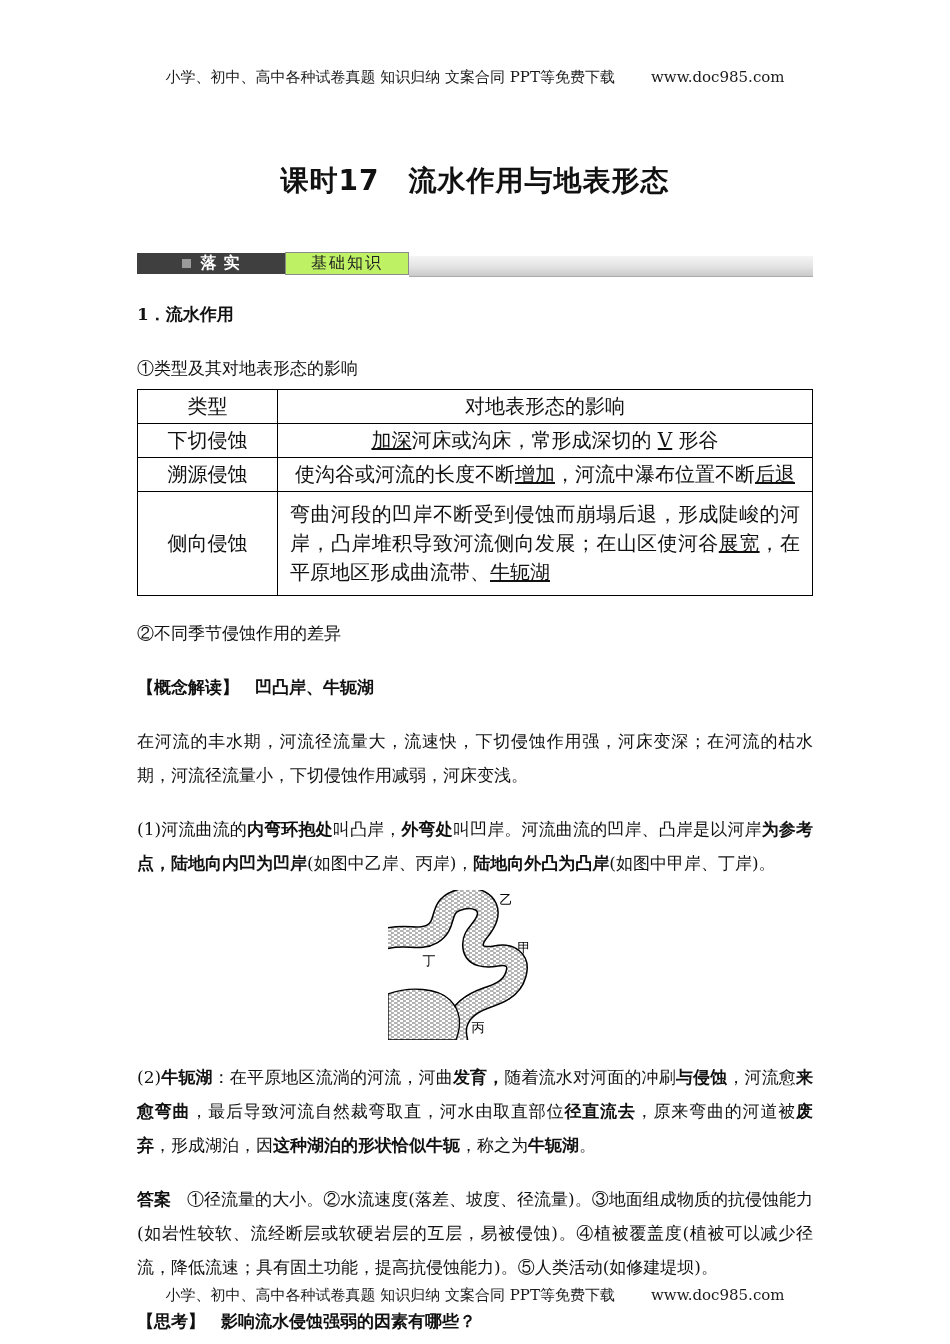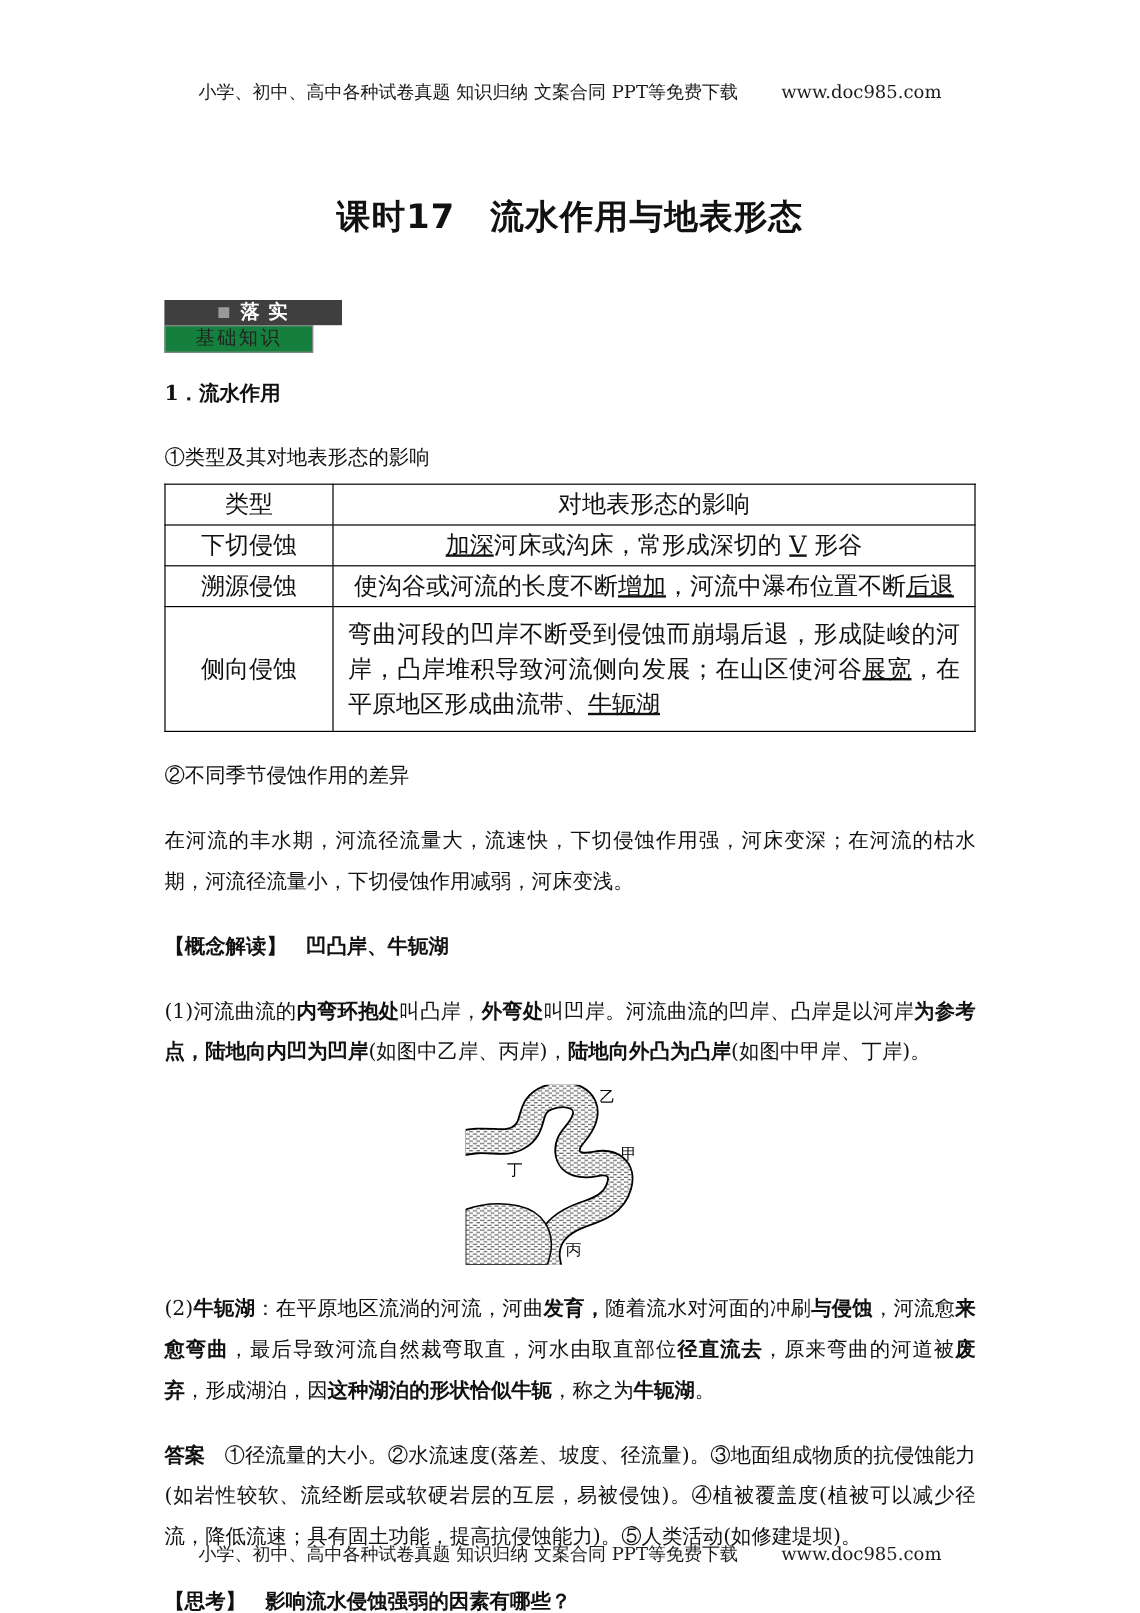--- a/index.html
+++ b/index.html
@@ -16,30 +16,30 @@
   .site-footer { top:1286px; }
   .url { margin-left:36px; }
   .doc-title {
     position:absolute; top:162px; width:100%; text-align:center;
     font-size:28px; font-weight:bold; letter-spacing:1px;
     font-family:"DejaVu Sans","Liberation Sans",sans-serif;
   }
   .content { position:absolute; top:250px; left:137px; width:676px; font-size:17px; }
 
   
-  .tabbar { display:flex; align-items:flex-start; height:27px; margin-bottom:34px;flex-direction:column; }
+  .tabbar { display:flex; align-items:center; height:27px; margin-bottom:20px; }
   .tab-dark {
     background:#3f3f3f; color:#fff; width:148px;
     display:flex; align-items:center; justify-content:center; gap:10px;
     font-family:"DejaVu Sans","Liberation Sans",sans-serif;
     font-size:16px; font-weight:bold; letter-spacing:7px; padding-left:6px;
   }
   .sq { width:9px; height:9px; background:#9a9a9a; display:inline-block; flex:0 0 auto; }
   .tab-light {
-    background:#15803d; border:1px solid #8a8a8a; width:124px;
+    background:#bef264; border:1px solid #8a8a8a; width:124px;
     display:flex; align-items:center; justify-content:center;
     font-family:"DejaVu Sans","Liberation Sans",sans-serif;
     font-size:16px; letter-spacing:2px; color:#222;
   }
   .tab-strip {
     flex:1; align-self:flex-end; height:21px;
     background:linear-gradient(180deg,#f4f4f4 0%,#e3e3e3 55%,#c9c9c9 100%);
     border-bottom:1px solid #ababab;
   }
 
@@ -106,25 +106,25 @@
         <td class="cell-c"><span>使沟谷或河流的长度不断</span><span style="text-decoration: underline;">增加</span><span>，河流中瀑布位置不断</span><span style="text-decoration: underline;">后退</span></td>
       </tr>
       <tr>
         <td class="cell-c">侧向侵蚀</td>
         <td class="cell-l"><span>弯曲河段的凹岸不断受到侵蚀而崩塌后退，形成陡峻的河岸，凸岸堆积导致河流侧向发展；在山区使河谷</span><span style="text-decoration: underline;">展宽</span><span>，在平原地区形成曲流带、</span><span style="text-decoration: underline;">牛轭湖</span></td>
       </tr>
     </tbody>
       </table>
 
     <p class="line">②不同季节侵蚀作用的差异</p>
-    <p class="line">在河流的丰水期，河流径流量大，流速快，下切侵蚀作用强，河床变深；在河流的枯水期，河流径流量小，下切侵蚀作用减弱，河床变浅。</p>
-
     <p class="line">
       <span class="bold">【概念解读】</span><span class="bold gap-l">凹凸岸、牛轭湖</span>
     </p>
+
+    <p class="line">在河流的丰水期，河流径流量大，流速快，下切侵蚀作用强，河床变深；在河流的枯水期，河流径流量小，下切侵蚀作用减弱，河床变浅。</p>
     <p class="line"><span>(1)河流曲流的</span><span style="font-weight: bold;">内弯环抱处</span><span>叫凸岸，</span><span style="font-weight: bold;">外弯处</span><span>叫凹岸。河流曲流的凹岸、凸岸是以河岸</span><span style="font-weight: bold;">为参考点，</span><span style="font-weight: bold;">陆地向内凹为凹岸</span><span>(如图中乙岸、丙岸)，</span><span style="font-weight: bold;">陆地向外凸为凸岸</span><span>(如图中甲岸、丁岸)。</span></p>
 
     <div class="figure">
       <svg width="175" height="150" viewBox="0 0 175 150">
         <defs>
           <pattern id="water" width="6" height="4" patternUnits="userSpaceOnUse">
             <rect width="6" height="4" fill="#ffffff"></rect>
             <line x1="0" y1="1" x2="3.6" y2="1" stroke="#000" stroke-width="0.6"></line>
             <line x1="3" y1="3" x2="6.6" y2="3" stroke="#000" stroke-width="0.6"></line>
           </pattern>

